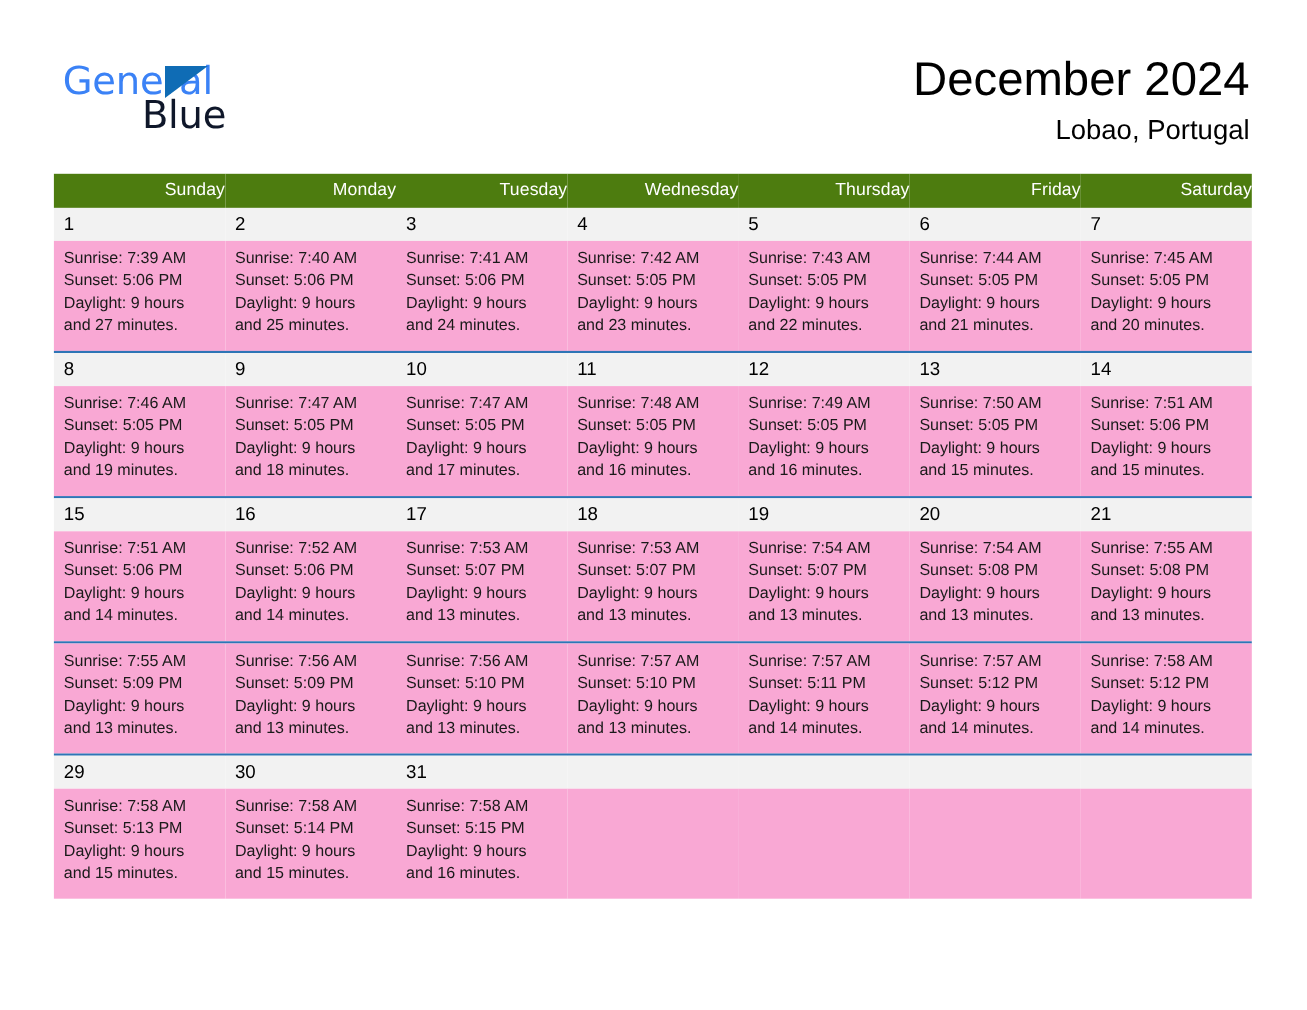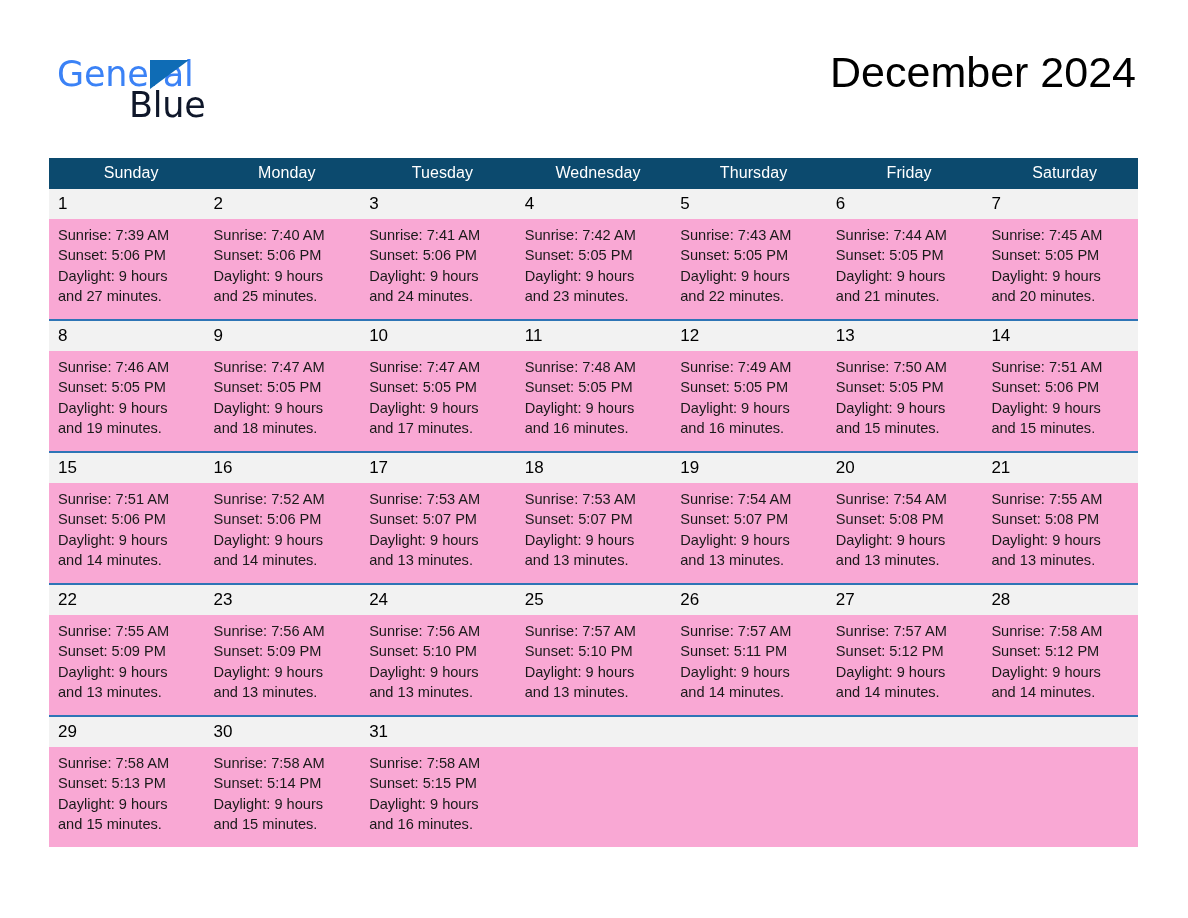--- a/index.html
+++ b/index.html
@@ -97,25 +97,25 @@
     position: absolute;
     left: 49px;
     top: 158px;
     width: 1089px;
     border-collapse: collapse;
     table-layout: fixed;
   }
   .calendar col { width: 155.57px; }
 
   .calendar thead th {
-    background: #0c4a6e;
+    background: #4d7c0f;
     color: #ffffff;
     font-size: 16px;
     font-weight: 400;
-    text-align: center;
+    text-align: right;
     padding: 6px 0 7px 9px;
     height: 18px;
     vertical-align: middle;
     letter-spacing: 0.1px;
   }
 
   .week-sep td {
     height: 2px;
     padding: 0;
     background: #2e75b6;
@@ -154,20 +154,21 @@
   <div class="header">
 
     <div class="logo">
       <span class="logo-general">General</span>
       <span class="logo-tri"></span>
       <span class="logo-blue">Blue</span>
     </div>
 
     <div class="title-block">
       <div class="cal-title">December 2024</div>
+      <div class="cal-subtitle">Lobao, Portugal</div>
     </div>
 
   </div>
 
   <table class="calendar">
     <colgroup>
       <col>
         <col>
         <col>
         <col>
@@ -355,29 +356,20 @@
           <div class="detail-line">Sunset: 5:08 PM</div>
           <div class="detail-line">Daylight: 9 hours</div>
           <div class="detail-line">and 13 minutes.</div>
         </td>
       </tr>
 
       <tr class="week-sep">
           <td colspan="7"></td>
         </tr>
 
-      <tr class="daynum-row">
-        <td>22</td>
-        <td>23</td>
-        <td>24</td>
-        <td>25</td>
-        <td>26</td>
-        <td>27</td>
-        <td>28</td>
-      </tr>
       <tr class="detail-row">
         <td>
           <div class="detail-line">Sunrise: 7:55 AM</div>
           <div class="detail-line">Sunset: 5:09 PM</div>
           <div class="detail-line">Daylight: 9 hours</div>
           <div class="detail-line">and 13 minutes.</div>
         </td>
         <td>
           <div class="detail-line">Sunrise: 7:56 AM</div>
           <div class="detail-line">Sunset: 5:09 PM</div>

